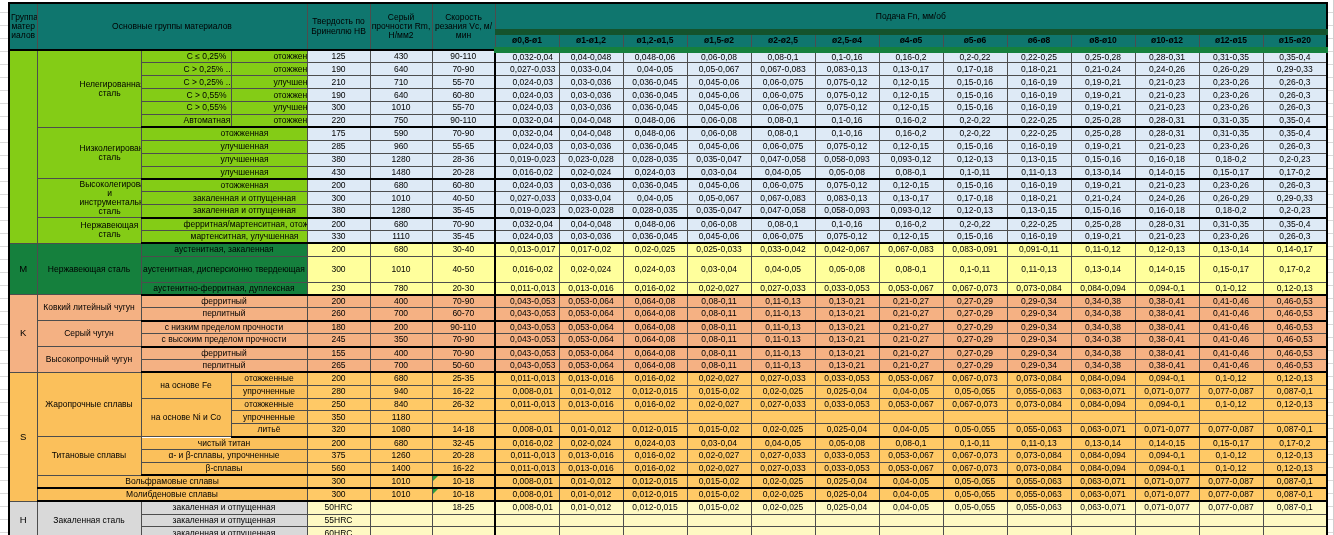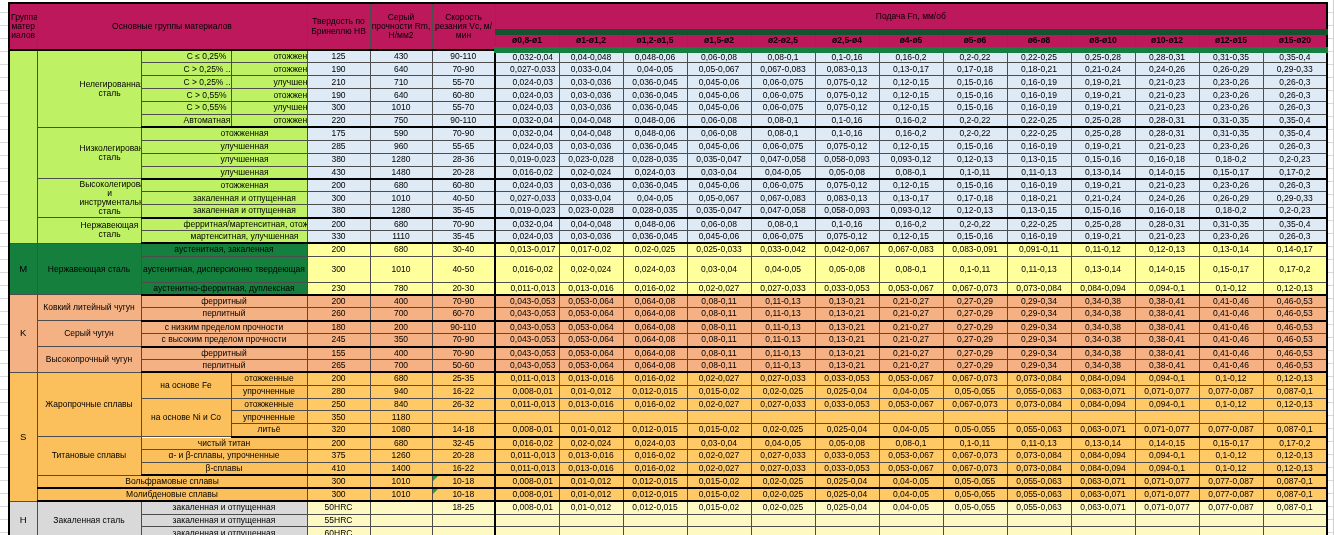--- a/index.html
+++ b/index.html
@@ -4,32 +4,32 @@
 <style>
   html,body{margin:0;padding:0;}
   body{font-family:"Liberation Sans","DejaVu Sans",sans-serif;background:#fff;}
   .sheet{position:relative;width:1334px;height:535px;background:#fff;overflow:hidden;display:flex;align-items:flex-start;}
   .gutter{height:535px;background-image:repeating-linear-gradient(to bottom,#fff 0px,#fff 12px,#d9d9d9 12px,#d9d9d9 13px);}
   .gutter-left{width:8px;}
   .gutter-right{flex:1;border-right:1px solid #cfcfcf;}
   table{border-collapse:collapse;table-layout:fixed;width:1314px;margin-top:2px;border:2px solid #000;}
   td,th{border:1px solid #4d4d4d;padding:0 1px;text-align:center;vertical-align:middle;
         font-size:8.5px;line-height:1.08;color:#000;overflow:hidden;}
-  thead th{background:#be185d;font-weight:normal;}
+  thead th{background:#0f766e;font-weight:normal;}
   th.hleft{border-bottom:2px solid #000;}
   th.feedtitle{border-bottom:6px solid #14532d;height:25px;}
   th.diam{font-weight:bold;border-bottom:6px solid #15803d;height:12px;}
   tbody tr{height:12.9px;}
   tbody tr.h2{height:25.8px;}
   tbody td{white-space:nowrap;}
   tbody td.wrap{white-space:normal;margin-top:16px;}
   tr.tb > td{border-bottom:2px solid #000;}
   td.first-feed{border-left:2px solid #000;padding-left:12px;}
   td.glet{font-size:9.5px;}
-  tr.gP td.lbl{background:#bef264;padding-left:42px;} tr.gP td.num{background:#DEEAF6;}
+  tr.gP td.lbl{background:#84cc16;padding-left:42px;} tr.gP td.num{background:#DEEAF6;}
   tr.gM td.lbl{background:#15803d;} tr.gM td.num{background:#FFFF9C;}
   tr.gK td.lbl{background:#F4B183;} tr.gK td.num{background:#F5B183;}
   tr.gS td.lbl{background:#FBC05B;} tr.gS td.num{background:#FFC966;}
   tr.gH td.lbl{background:#D9D9D9;} tr.gH td.num{background:#fef9c3;}
   td.flag{position:relative;}
   td.flag::before{content:"";position:absolute;left:0;top:0;width:0;height:0;
     border-top:5px solid #2E9E3E;border-right:5px solid transparent;}
 </style>
 </head>
 <body>
@@ -679,21 +679,21 @@
           <td class="num">0,053-0,067</td>
           <td class="num">0,067-0,073</td>
           <td class="num">0,073-0,084</td>
           <td class="num">0,084-0,094</td>
           <td class="num">0,094-0,1</td>
           <td class="num">0,1-0,12</td>
           <td class="num">0,12-0,13</td>
         </tr>
         <tr class="gS tb">
           <td colspan="2" class="lbl">β-сплавы</td>
-          <td class="num">410</td>
+          <td class="num">560</td>
           <td class="num">1400</td>
           <td class="num">16-22</td>
           <td class="num first-feed">0,011-0,013</td>
           <td class="num">0,013-0,016</td>
           <td class="num">0,016-0,02</td>
           <td class="num">0,02-0,027</td>
           <td class="num">0,027-0,033</td>
           <td class="num">0,033-0,053</td>
           <td class="num">0,053-0,067</td>
           <td class="num">0,067-0,073</td>

